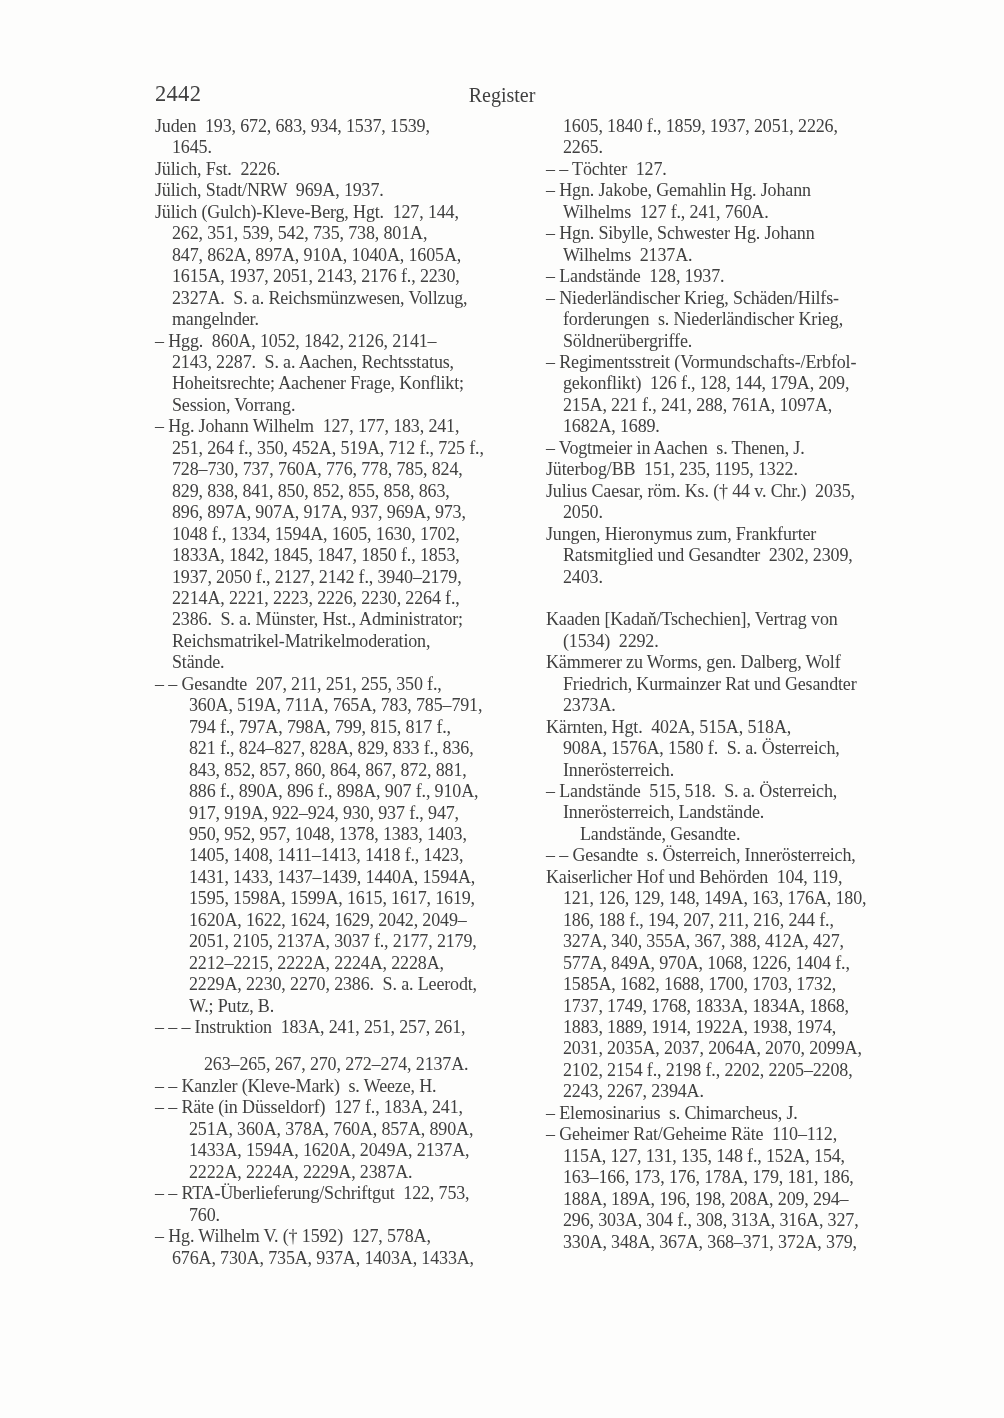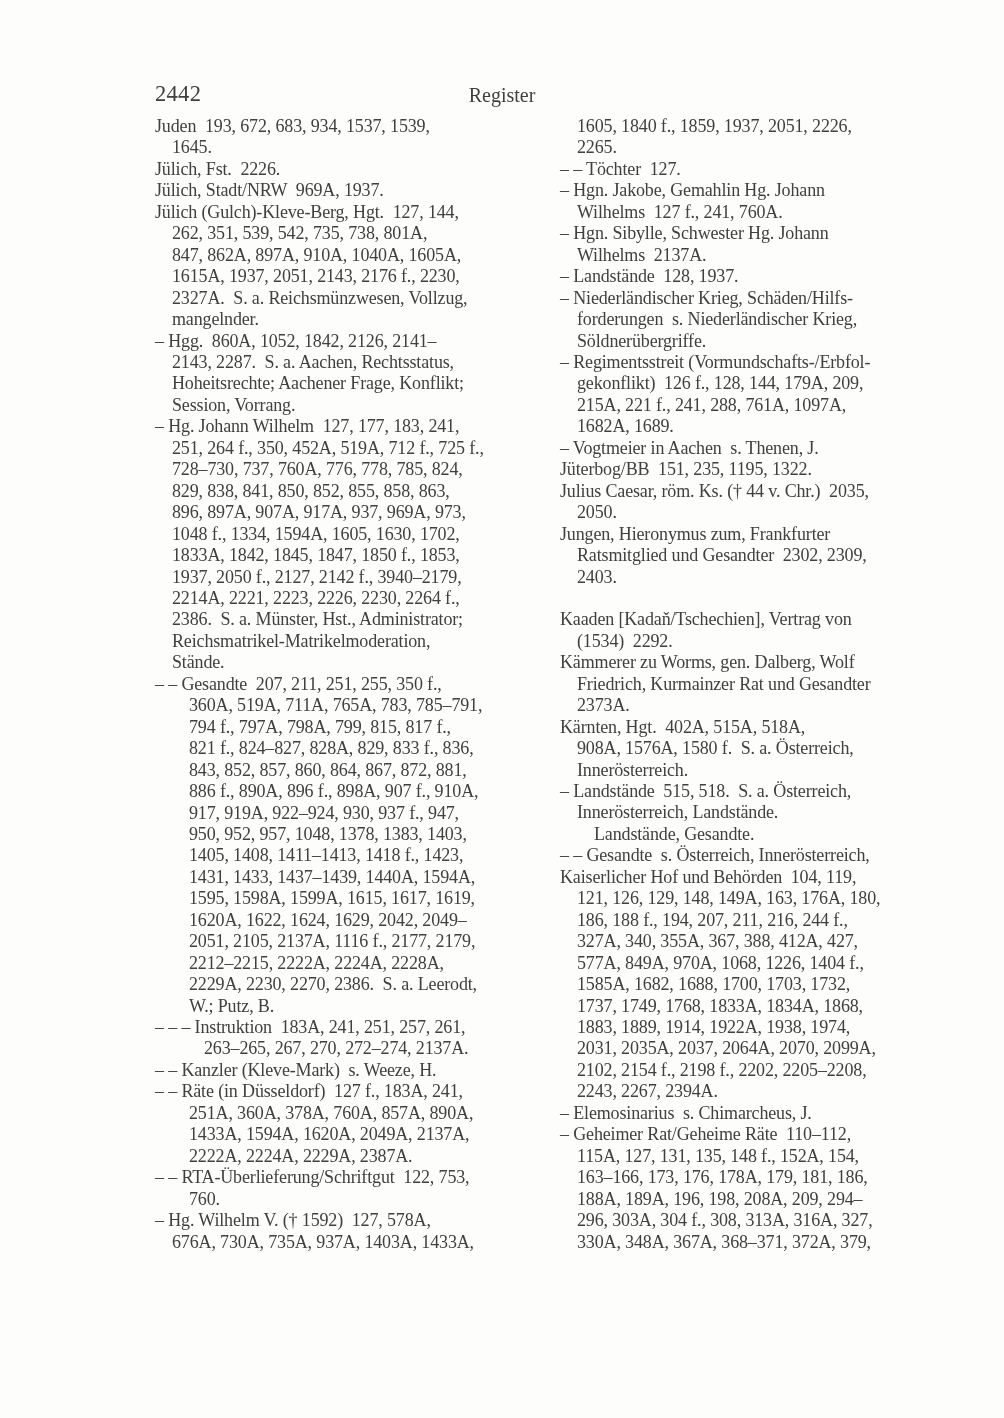--- a/index.html
+++ b/index.html
@@ -34,30 +34,30 @@
     top: 84px;
     width: 100%;
     text-align: center;
     font-size: 20px;
   }
   .columns {
     position: absolute;
     left: 155px;
     top: 116px;
     display: flex;
-    gap: 37px;
+    gap: 23px;
   }
   .col { width: 368px; }
   .col.right { width: 380px; }
   .entry { margin: 0; font-size: 18px; line-height: 21.45px; letter-spacing: -0.15px; }
   .entry .line { white-space: pre; }
   
   .lvl0 .line.cont, .lvl1 .line.cont { padding-left: 17px; }
   .lvl2 .line.cont { padding-left: 34px; }
-  .lvl3 .line.cont { padding-left: 49px; }
+  .lvl3 .line.cont { padding-left: 49px; margin-top: 16px; }
   .gap-before { margin-top: 21.45px; }
 </style>
 </head>
 <body>
 
 <div class="page">
   <div class="running-head">
     <div class="page-number">2442</div>
     <div class="head-title">Register</div>
   </div>
@@ -107,21 +107,21 @@
           <div class="line cont">794 f., 797A, 798A, 799, 815, 817 f.,</div>
           <div class="line cont">821 f., 824–827, 828A, 829, 833 f., 836,</div>
           <div class="line cont">843, 852, 857, 860, 864, 867, 872, 881,</div>
           <div class="line cont">886 f., 890A, 896 f., 898A, 907 f., 910A,</div>
           <div class="line cont">917, 919A, 922–924, 930, 937 f., 947,</div>
           <div class="line cont">950, 952, 957, 1048, 1378, 1383, 1403,</div>
           <div class="line cont">1405, 1408, 1411–1413, 1418 f., 1423,</div>
           <div class="line cont">1431, 1433, 1437–1439, 1440A, 1594A,</div>
           <div class="line cont">1595, 1598A, 1599A, 1615, 1617, 1619,</div>
           <div class="line cont">1620A, 1622, 1624, 1629, 2042, 2049–</div>
-          <div class="line cont">2051, 2105, 2137A, 1116 f., 2177, 2179,</div>
+          <div class="line cont">2051, 2105, 2137A, 3037 f., 2177, 2179,</div>
           <div class="line cont">2212–2215, 2222A, 2224A, 2228A,</div>
           <div class="line cont">2229A, 2230, 2270, 2386.  S. a. Leerodt,</div>
           <div class="line cont">W.; Putz, B.</div>
         </div>
         <div class="entry lvl3">
           <div class="line">– – – Instruktion  183A, 241, 251, 257, 261,</div>
           <div class="line cont">263–265, 267, 270, 272–274, 2137A.</div>
         </div>
         <div class="entry lvl2">
           <div class="line">– – Kanzler (Kleve-Mark)  s. Weeze, H.</div>

